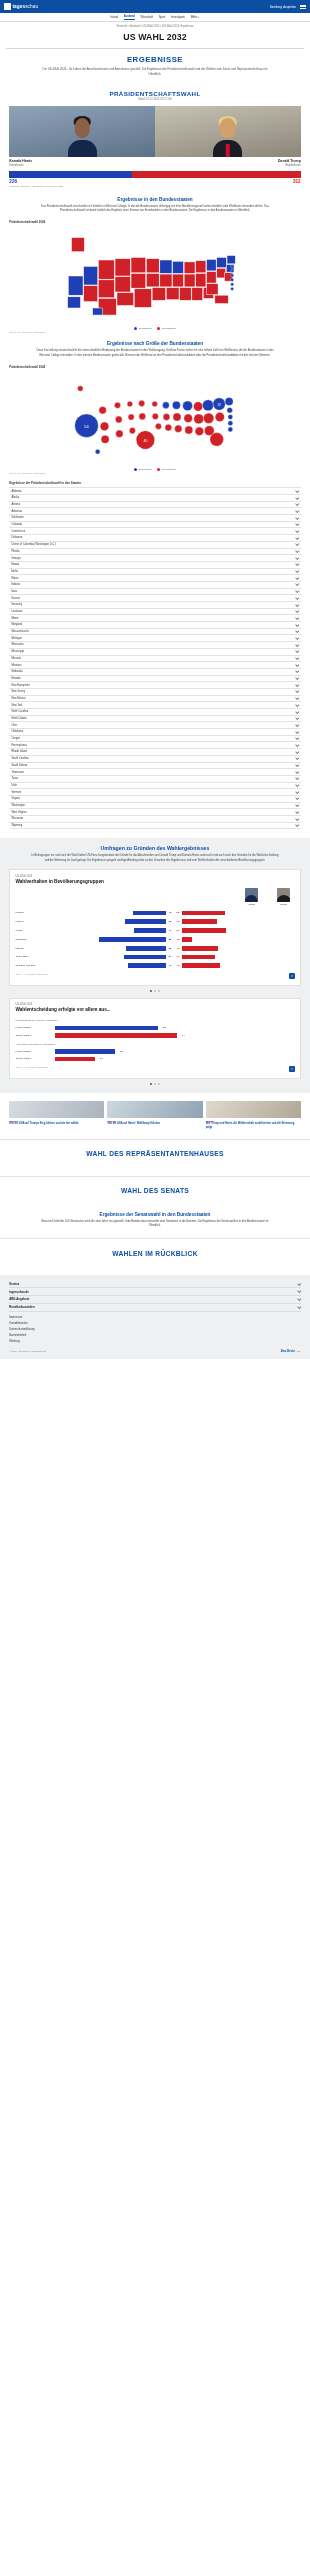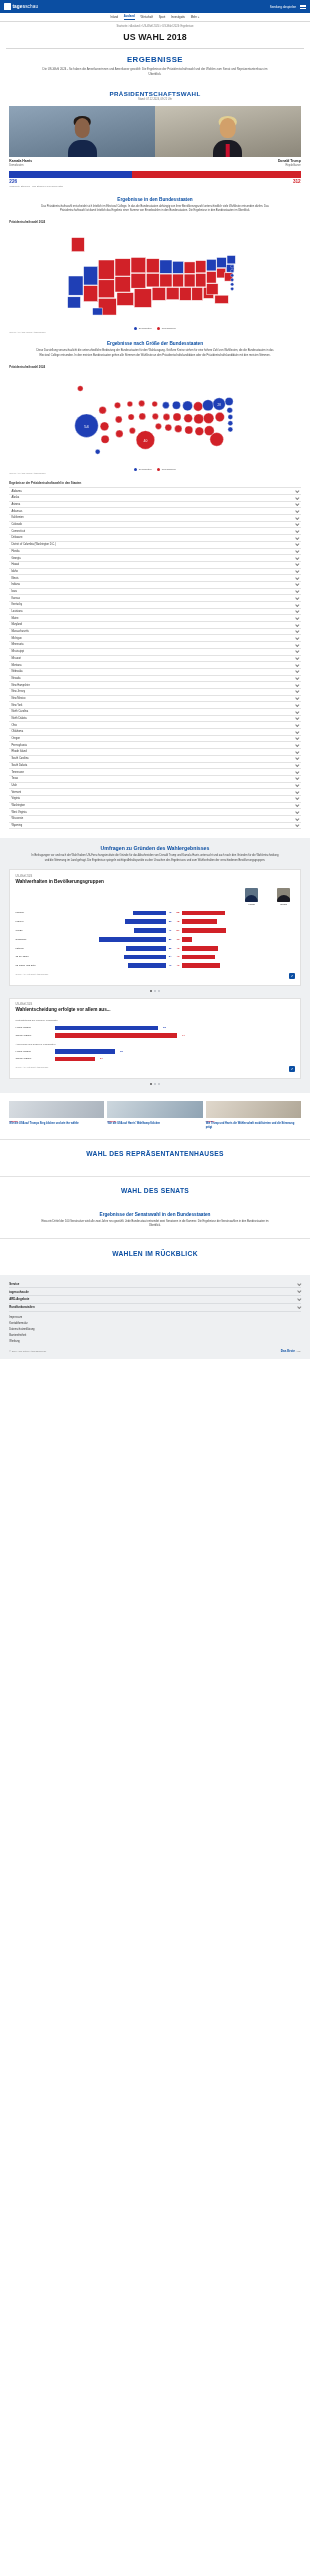--- a/index.html
+++ b/index.html
@@ -267,21 +267,21 @@
   <span class="nav-item">Inland</span>
   <span class="nav-item active">Ausland</span>
   <span class="nav-item">Wirtschaft</span>
   <span class="nav-item">Sport</span>
   <span class="nav-item">Investigativ</span>
   <span class="nav-item">Mehr +</span>
 </div>
 
 <div class="breadcrumb">Startseite  &gt;  Ausland  &gt;  US-Wahl 2024  &gt;  US-Wahl 2024: Ergebnisse</div>
 
-<div class="page-title">US WAHL 2018</div>
+<div class="page-title">US WAHL 2032</div>
 <div class="rule"></div>
 
 <div class="section-title">ERGEBNISSE</div>
 <div class="section-sub">Die US-Wahl 2024 - So haben die Amerikanerinnen und Amerikaner gewählt: Die Ergebnisse der Präsidentschaftswahl und der Wahlen zum Senat und Repräsentantenhaus im Überblick.</div>
 
 <div class="band-title">PRÄSIDENTSCHAFTSWAHL</div>
 <div class="band-sub">Stand: 07.12.2024, 09:21 Uhr</div>
 
 <div class="cands">
   <div class="cand left">

